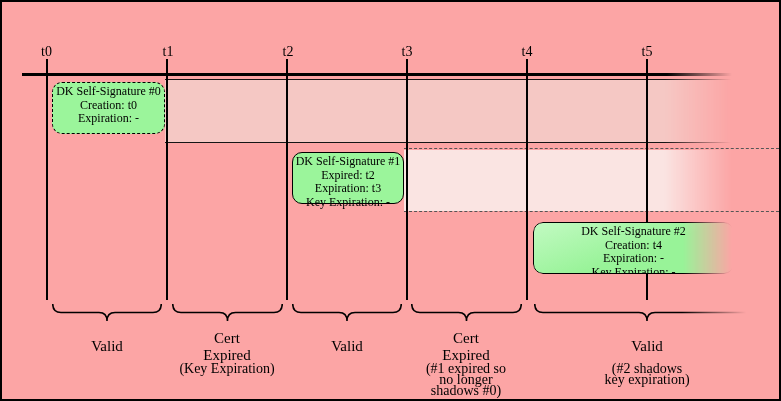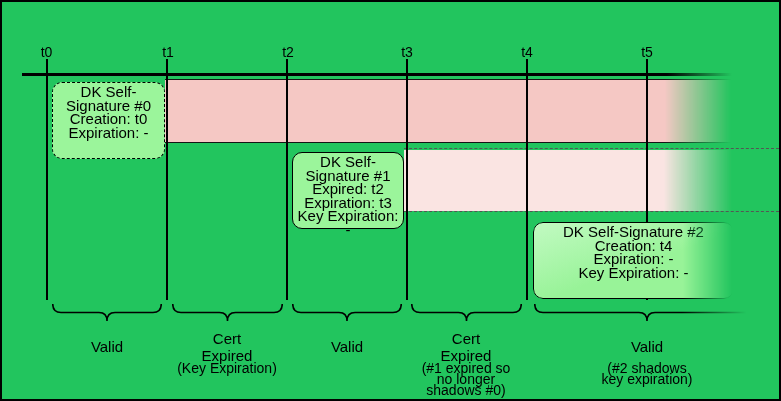--- a/index.html
+++ b/index.html
@@ -1,18 +1,18 @@
 <!DOCTYPE html>
 <html style="--band_expired: #F5C8C4; --band_pending: #FAE4E2; --sig_box: #9BF59B;"><head>
 <meta charset="utf-8">
 <style>
   html,body{margin:0;padding:0;background:#fff;font-family:"Liberation Sans",sans-serif;}
   .canvas{
-    position:relative;width:781px;height:401px;background:#22c55e;
-    border:2px solid #000;box-sizing:border-box;overflow:hidden;
+    position:relative;width:781px;height:401px;background:#fca5a5;
+    border:2px solid #000;box-sizing:border-box;overflow:hidden;font-family:Liberation Serif, serif;
   }
   
   .timeline-line{
     position:absolute;left:20px;top:71px;width:712px;height:3px;
     background:linear-gradient(to right,#000 0px,#000 645px,rgba(0,0,0,0) 710px);
   }
   .vline{position:absolute;top:57px;width:2px;height:241px;background:#000;z-index:2;}
   .tick-label{
     position:absolute;top:42px;transform:translateX(-50%);
     font-size:14px;color:#000;z-index:2;white-space:nowrap;
@@ -34,23 +34,23 @@
     z-index:1;
   }
   .dash-line{
     position:absolute;left:402px;width:375px;height:0;
     border-top:1.5px dashed #555;z-index:1;
   }
   .dash-top{top:146px;}
   .dash-bottom{top:209px;}
   
   .sig-box{
-    position:absolute;height:77px;box-sizing:border-box;border-radius:10px;
+    position:absolute;height:52px;box-sizing:border-box;border-radius:10px;
     background:var(--sig_box,#9bf59b);border:1.5px solid #000;
-    font-size:15px;line-height:13.5px;text-align:center;color:#000;
+    font-size:12px;line-height:13.5px;text-align:center;color:#000;
     padding-top:2px;z-index:3;
   }
   .sig-box-0{left:50px;top:80px;width:113px;border-style:dashed;}
   .sig-box-1{left:290px;top:150px;width:112px;}
   .sig-box-2{
     left:531px;top:220px;width:201px;
     background:linear-gradient(160deg,#c2fac2,#98f398 55%);
     -webkit-mask-image:linear-gradient(to right,#000 150px,transparent 199px);
     mask-image:linear-gradient(to right,#000 150px,transparent 199px);
   }

